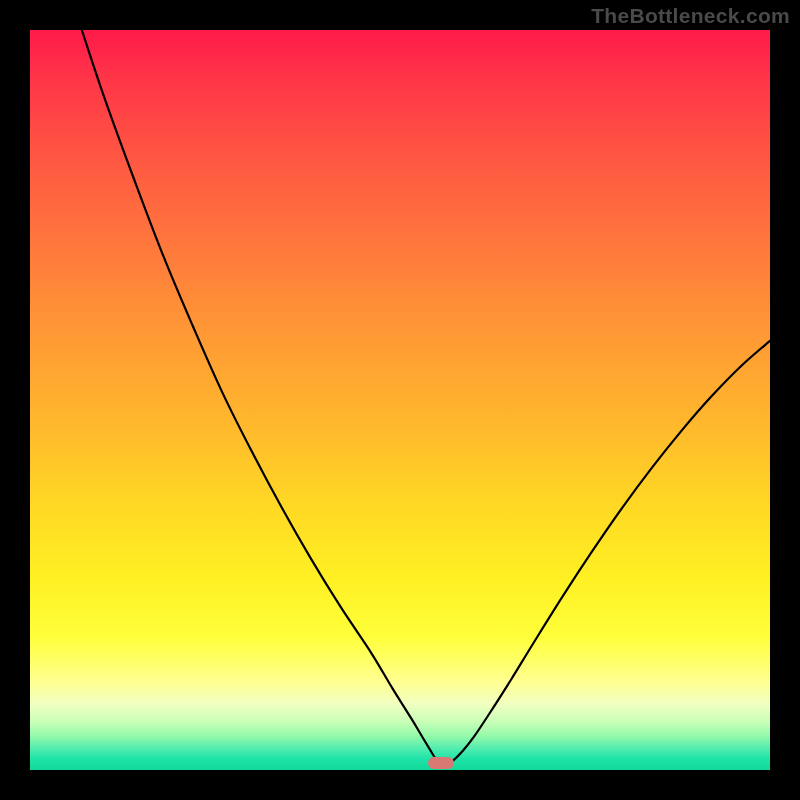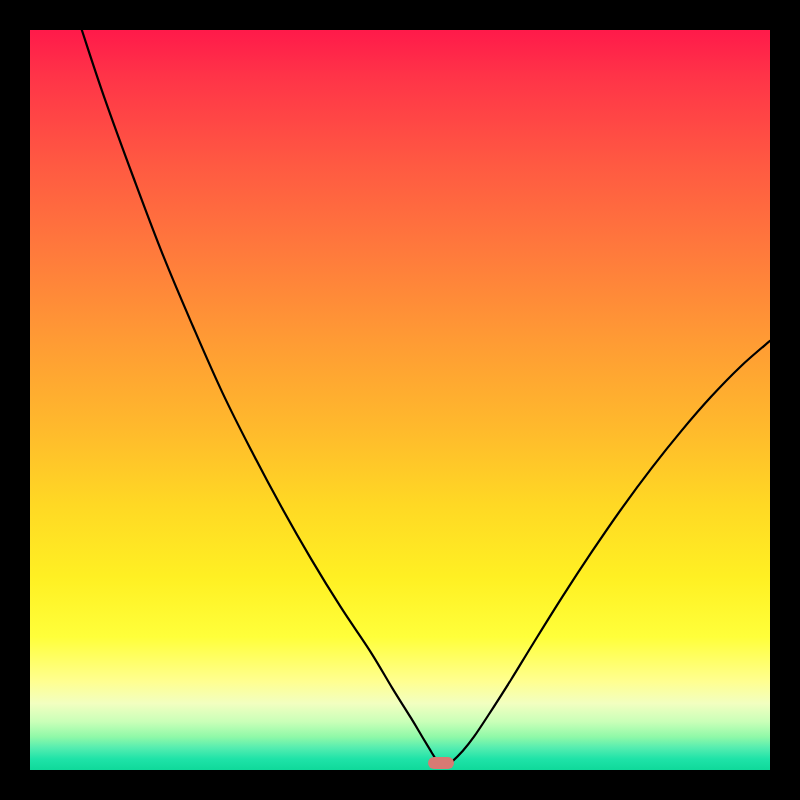--- a/index.html
+++ b/index.html
@@ -72,20 +72,21 @@
     border-radius: 6px;
     z-index: 12;
     transform: translate(-50%, -50%);
   }
 </style>
 </head>
 <body>
 
 <div class="frame">
 
+  <div class="watermark">TheBottleneck.com</div>
 
   <div class="plot-area">
     <div class="gradient"></div>
 
     <svg class="curve" viewBox="0 0 740 740" preserveAspectRatio="none">
       <path id="curve-left" fill="none" stroke="#000" stroke-width="2.2" stroke-linecap="round" d="M 51.80 0.00 C 55.80 11.99, 64.68 39.96, 74.00 66.60 C 83.32 93.24, 92.94 119.36, 103.60 148.00 C 114.26 176.64, 122.54 199.06, 133.20 225.70 C 143.86 252.34, 152.14 271.36, 162.80 296.00 C 173.46 320.64, 181.74 339.96, 192.40 362.60 C 203.06 385.24, 211.34 401.15, 222.00 421.80 C 232.66 442.45, 240.94 457.99, 251.60 477.30 C 262.26 496.61, 270.54 511.12, 281.20 529.10 C 291.86 547.08, 300.14 560.55, 310.80 577.20 C 321.46 593.85, 331.08 606.95, 340.40 621.60 C 349.72 636.25, 355.27 646.61, 362.60 658.60 C 369.93 670.59, 375.77 679.54, 381.10 688.20 C 386.43 696.86, 388.60 700.71, 392.20 706.70 C 395.80 712.69, 398.42 717.10, 401.08 721.50 C 403.74 725.90, 405.14 728.32, 407.00 731.12 C 408.86 733.92, 410.64 735.97, 411.44 737.04"></path>
       <path id="curve-right" fill="none" stroke="#000" stroke-width="2.2" stroke-linecap="round" d="M 414.40 737.04 C 415.73 736.11, 418.47 734.79, 421.80 731.86 C 425.13 728.93, 428.90 725.29, 432.90 720.76 C 436.90 716.23, 439.34 713.23, 444.00 706.70 C 448.66 700.17, 452.14 694.76, 458.80 684.50 C 465.46 674.24, 473.01 662.51, 481.00 649.72 C 488.99 636.93, 493.88 628.51, 503.20 613.46 C 512.52 598.41, 522.14 582.75, 532.80 566.10 C 543.46 549.45, 551.74 536.81, 562.40 520.96 C 573.06 505.11, 581.34 492.96, 592.00 478.04 C 602.66 463.12, 610.94 451.93, 621.60 438.08 C 632.26 424.23, 640.54 413.87, 651.20 401.08 C 661.86 388.29, 670.14 378.63, 680.80 367.04 C 691.46 355.45, 699.74 346.82, 710.40 336.70 C 721.06 326.58, 734.67 315.46, 740.00 310.80"></path>
     </svg>
 
     <div class="marker" id="marker" style="left: 410.7px; top: 733.34px;"></div>

